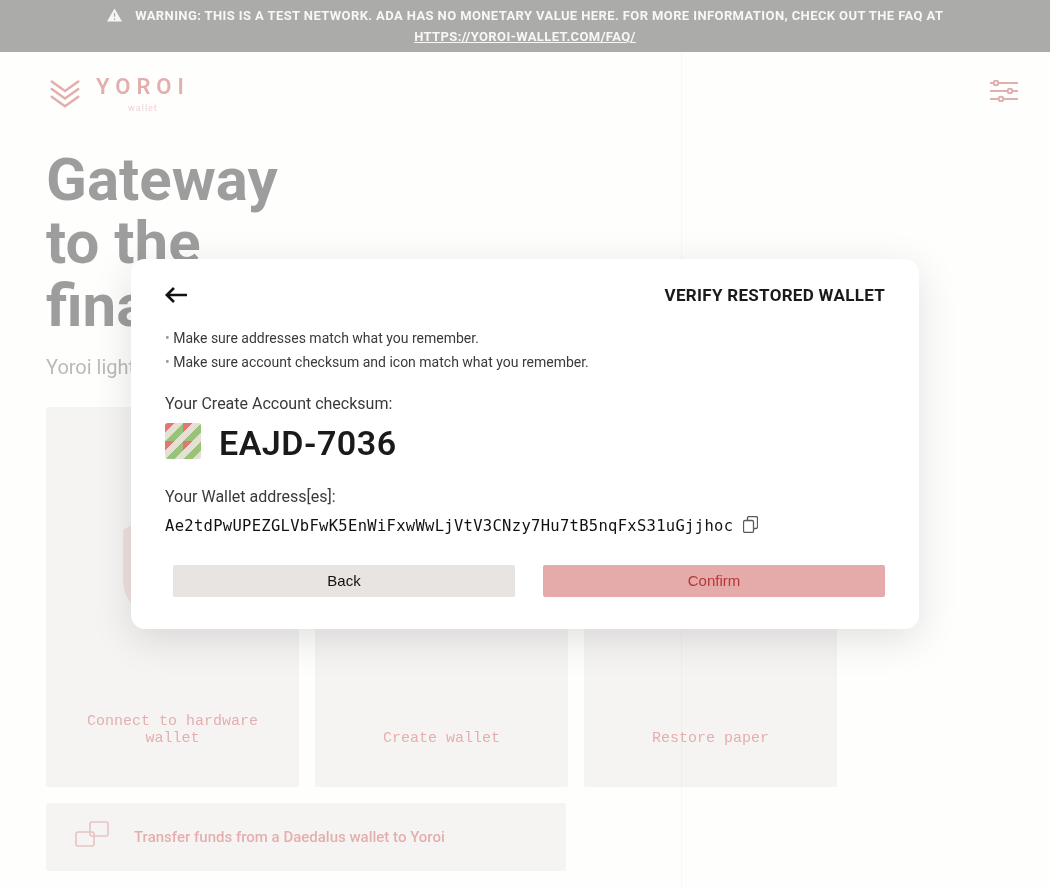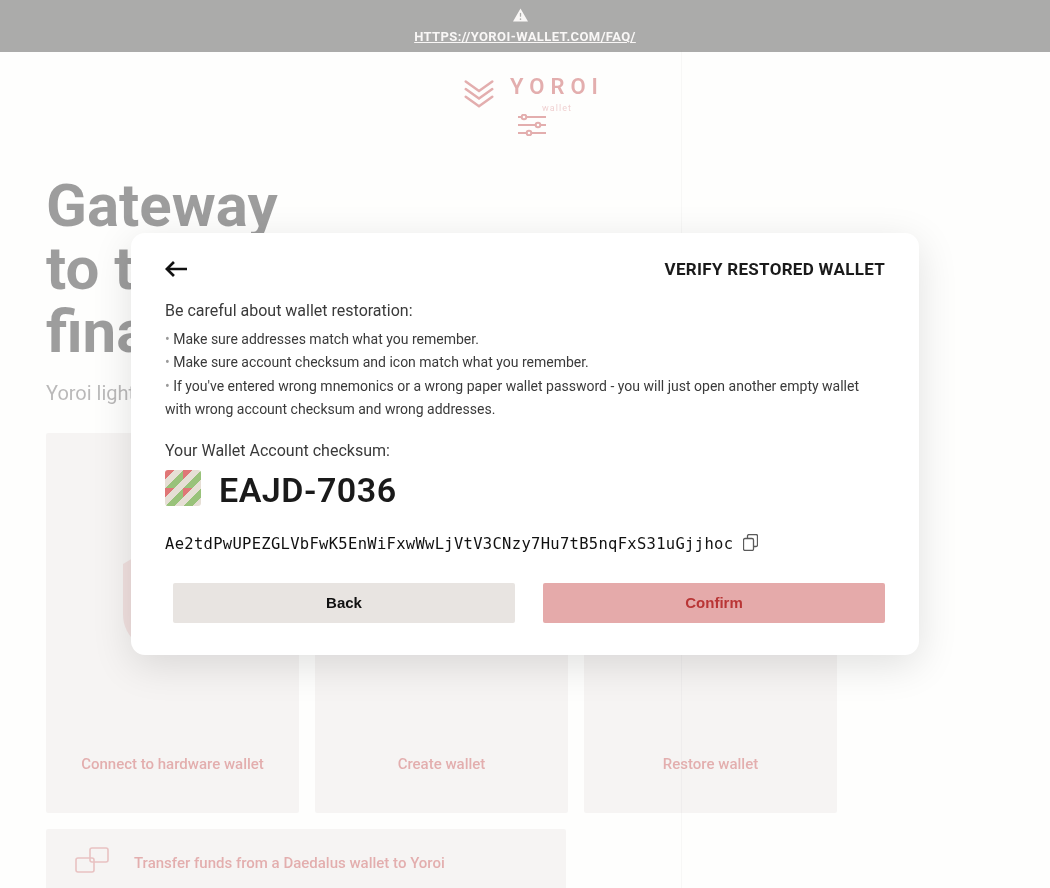--- a/index.html
+++ b/index.html
@@ -44,21 +44,20 @@
     text-decoration: underline;
     display: block;
     margin-top: 4px;
   }
   
   .header {
     display: flex;
     justify-content: space-between;
     align-items: center;
     padding: 20px 32px 0 46px;
-    flex-direction: column;
   }
   .logo {
     display: flex;
     align-items: center;
     gap: 12px;
     color: var(--accent);
   }
   .logo .logo-text-main {
     font-size: 22px;
     letter-spacing: 6px;
@@ -108,20 +107,21 @@
     flex: 0 0 253px;
     height: 380px;
     background: var(--cream);
     border-radius: 2px;
     display: flex;
     flex-direction: column;
     align-items: center;
     justify-content: flex-end;
     padding: 0 18px 40px;
     cursor: pointer;
+    font-family: Liberation Mono, monospace;
   }
   .card .illust {
     flex: 1;
     display: flex;
     align-items: center;
     justify-content: center;
   }
   .card .card-label {
     font-size: 15px;
     color: var(--accent);
@@ -233,40 +233,41 @@
   .addr-row .copy-icon {
     cursor: pointer;
     color: #5a5a5a;
   }
   .actions {
     display: flex;
     gap: 20px;
   }
   .actions button {
     flex: 1;
-    height: 40px;
+    height: 32px;
     border: none;
     border-radius: 2px;
     font-size: 15px;
-    font-weight: 700;
+    font-weight: 400;
     cursor: pointer;
     margin-left: 8px;
   }
   .btn-back { background: var(--cream); color: #111; }
   .btn-confirm { background: var(--accent-wash); color: var(--accent); }
 </style>
 </head>
 <body>
 
 <div class="banner">
   <span class="warn-icon">
     <svg width="15" height="14" viewBox="0 0 16 14">
         <path fill="currentColor" d="M8 0 0 14h16L8 0zm0 4.5c.4 0 .7.3.7.7v3a.7.7 0 0 1-1.4 0v-3c0-.4.3-.7.7-.7zm0 6c.5 0 .9.4.9.9s-.4.9-.9.9-.9-.4-.9-.9.4-.9.9-.9z"></path>
       </svg>
   </span>
+  <span>WARNING: THIS IS A TEST NETWORK. ADA HAS NO MONETARY VALUE HERE. FOR MORE INFORMATION, CHECK OUT THE FAQ AT</span>
   <a href="#">HTTPS://YOROI-WALLET.COM/FAQ/</a>
 </div>
 
 <div class="header">
   <div class="logo">
     <span>
       <svg width="38" height="38" viewBox="0 0 40 40">
           <g stroke="currentColor" stroke-width="2.6" fill="none" stroke-linecap="round">
             <path d="M6 10l14 10 14-10"></path>
             <path d="M6 18l14 10 14-10"></path>
@@ -326,21 +327,21 @@
     </div>
     <div class="card-label">Create wallet</div>
   </div>
   <div class="card">
     <div class="illust">
       <svg width="110" height="120">
           <rect x="20" y="30" width="70" height="56" rx="6" fill="#c76767" opacity=".6"></rect>
           <path d="M55 40a20 20 0 1 0 20 20h-8a12 12 0 1 1-12-12v8l14-12-14-12z" fill="#2b2b2b"></path>
         </svg>
     </div>
-    <div class="card-label">Restore wallet</div>
+    <div class="card-label">Restore paper</div>
   </div>
 </div>
 <div class="transfer-card">
   <span>
     <svg width="40" height="34">
         <rect x="4" y="14" width="18" height="14" rx="2" fill="none" stroke="#c76767" stroke-width="1.6"></rect>
         <rect x="18" y="4" width="18" height="14" rx="2" fill="none" stroke="#c76767" stroke-width="1.6"></rect>
       </svg>
   </span>
   <span class="card-label">Transfer funds from a Daedalus wallet to Yoroi</span>
@@ -348,33 +349,32 @@
 
 <div class="overlay">
   <div class="modal">
     <div class="back-btn">
       <svg width="22" height="16" viewBox="0 0 22 16">
           <path d="M8 0 0 8l8 8 1.9-1.9L5 9.3h17V6.7H5l4.9-4.8z" fill="currentColor"></path>
         </svg>
     </div>
     <h2>VERIFY RESTORED WALLET</h2>
 
-    <p class="caution">Be careful about wallet restoration:</p>
     <ul>
       <li>Make sure addresses match what you remember.</li>
       <li>Make sure account checksum and icon match what you remember.</li>
-      <li>If you've entered wrong mnemonics or a wrong paper wallet password - you will just open another empty wallet with wrong account checksum and wrong addresses.</li>
     </ul>
 
-    <p class="section-lbl">Your Wallet Account checksum:</p>
+    <p class="section-lbl">Your Create Account checksum:</p>
     <div class="checksum-row">
       <div class="checksum-img"></div>
       <div class="checksum-text">EAJD-7036</div>
     </div>
 
+    <p class="section-lbl">Your Wallet address[es]:</p>
     <div class="addr-row">
       <span class="addr">Ae2tdPwUPEZGLVbFwK5EnWiFxwWwLjVtV3CNzy7Hu7tB5nqFxS31uGjjhoc</span>
       <span class="copy-icon">
         <svg width="15" height="17" viewBox="0 0 15 17">
             <rect x="4.5" y="0.5" width="10" height="12" rx="1.5" fill="none" stroke="currentColor" stroke-width="1.3"></rect>
             <rect x="0.5" y="4.5" width="10" height="12" rx="1.5" fill="#fff" stroke="currentColor" stroke-width="1.3"></rect>
           </svg>
       </span>
     </div>
 

